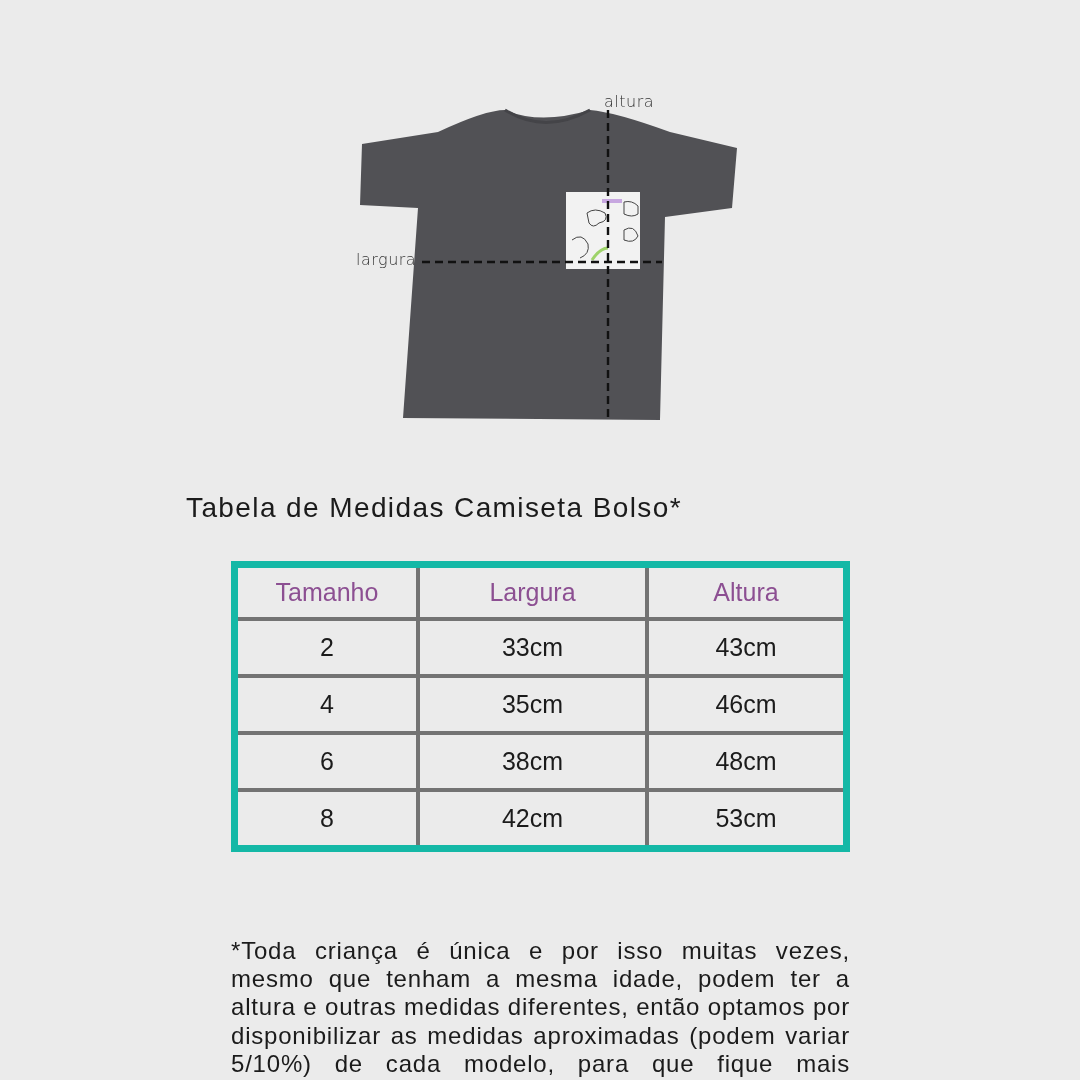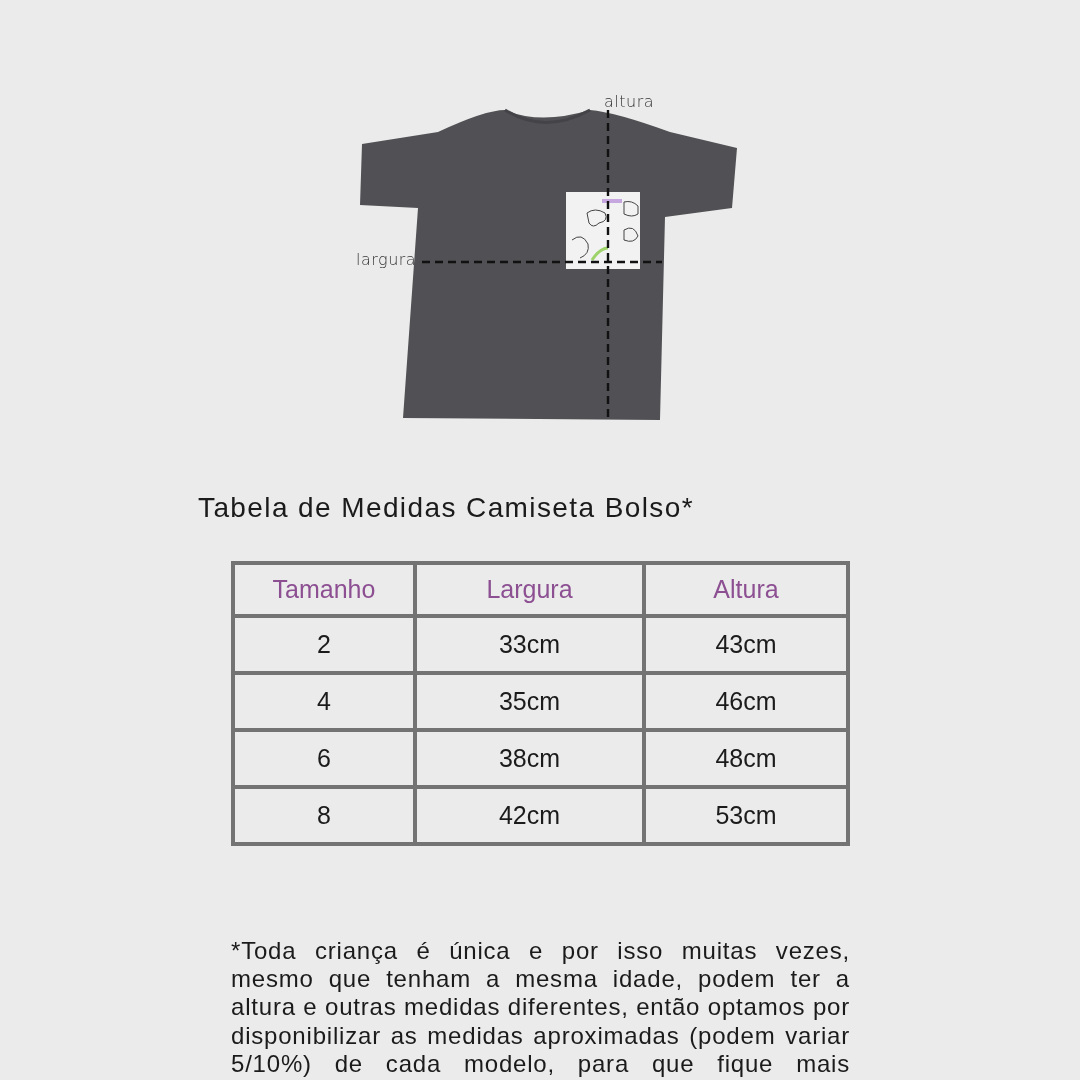--- a/index.html
+++ b/index.html
@@ -2,22 +2,22 @@
 <html><head>
 <meta charset="utf-8">
 <style>
   html,body{margin:0;padding:0;}
   body{width:1080px;height:1080px;background:#ebebeb;position:relative;overflow:hidden;font-family:"Liberation Sans",sans-serif;color:#1b1b1b;}
   .figure{position:absolute;left:340px;top:80px;width:420px;height:360px;}
   .figure svg{position:absolute;left:0;top:0;}
   .lbl{position:absolute;font-family:"DejaVu Sans",sans-serif;font-size:16px;color:#333;letter-spacing:0.5px;font-weight:300;}
   .lbl-altura{left:264px;top:12px;}
   .lbl-largura{left:16px;top:170px;}
-  .title{position:absolute;left:0;width:868px;top:492px;text-align:center;font-size:28px;letter-spacing:1.4px;color:#1b1b1b;margin-left:12px;}
-  table{position:absolute;left:231px;top:561px;width:619px;border-collapse:collapse;border:4px solid #14b8a6;}
+  .title{position:absolute;left:0;width:868px;top:492px;text-align:center;font-size:28px;letter-spacing:1.4px;color:#1b1b1b;}
+  table{position:absolute;left:231px;top:561px;width:619px;border-collapse:collapse;border:7px solid #14b8a6;}
   td,th{border:4px solid #737373;text-align:center;font-weight:normal;font-size:25px;padding:0;}
   th{color:#8c4f92;height:49px;}
   td{height:53px;color:#1b1b1b;}
   th:nth-child(1),td:nth-child(1){width:178px;}
   th:nth-child(2),td:nth-child(2){width:225px;}
   .note{position:absolute;left:231px;top:913px;width:619px;font-size:24px;line-height:28.2px;text-align:justify;letter-spacing:0.8px;color:#1b1b1b;}
 </style>
 </head>
 <body>
 

